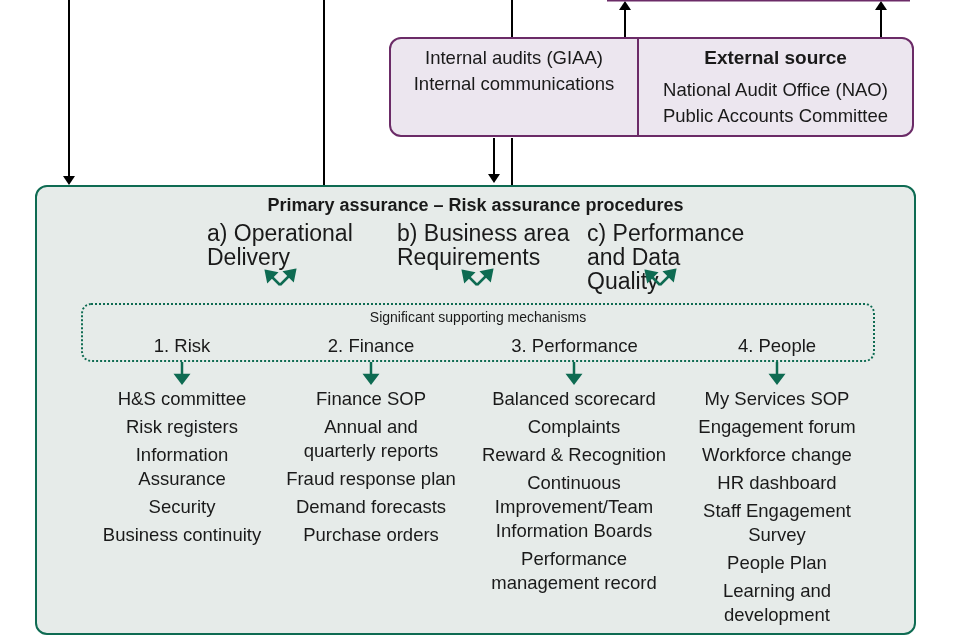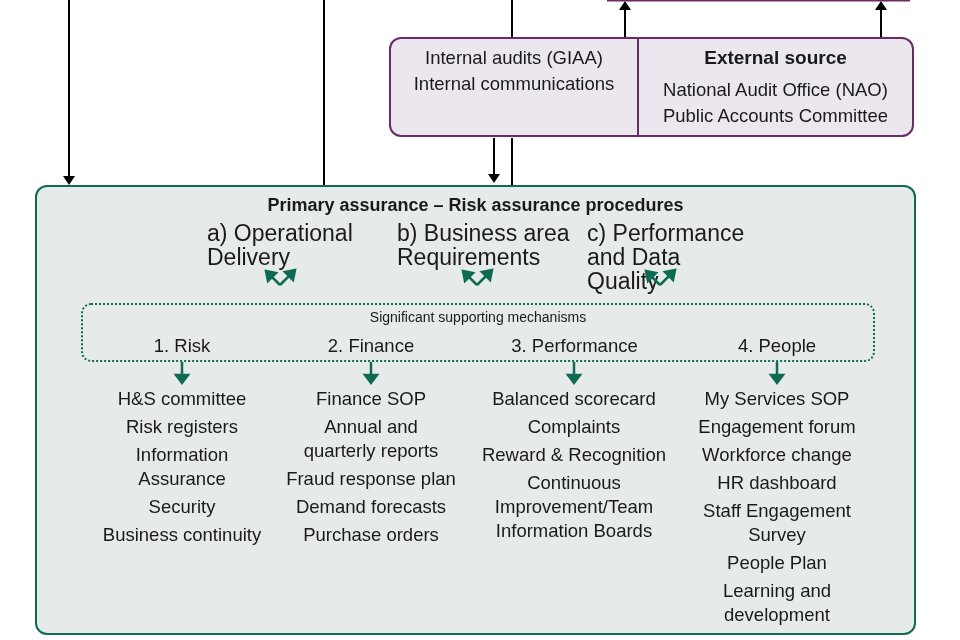--- a/index.html
+++ b/index.html
@@ -160,20 +160,21 @@
     <div class="b" style="width:160px; margin-left:10px;">Annual and quarterly reports</div>
     <div>Fraud response plan</div>
     <div>Demand forecasts</div>
     <div class="b">Purchase orders</div>
   </div>
   <div class="col" style="left:437px; width:200px;">
     <div class="b">Balanced scorecard</div>
     <div>Complaints</div>
     <div class="b">Reward &amp; Recognition</div>
     <div style="width:170px; margin-left:15px;">Continuous Improvement/Team Information Boards</div>
+    <div class="b" style="width:180px; margin-left:10px;">Performance management record</div>
   </div>
   <div class="col" style="left:650px; width:180px;">
     <div>My Services SOP</div>
     <div class="b">Engagement forum</div>
     <div>Workforce change</div>
     <div class="b">HR dashboard</div>
     <div style="width:160px; margin-left:10px;">Staff Engagement Survey</div>
     <div class="b">People Plan</div>
     <div style="width:120px; margin-left:30px;">Learning and development</div>
   </div>

